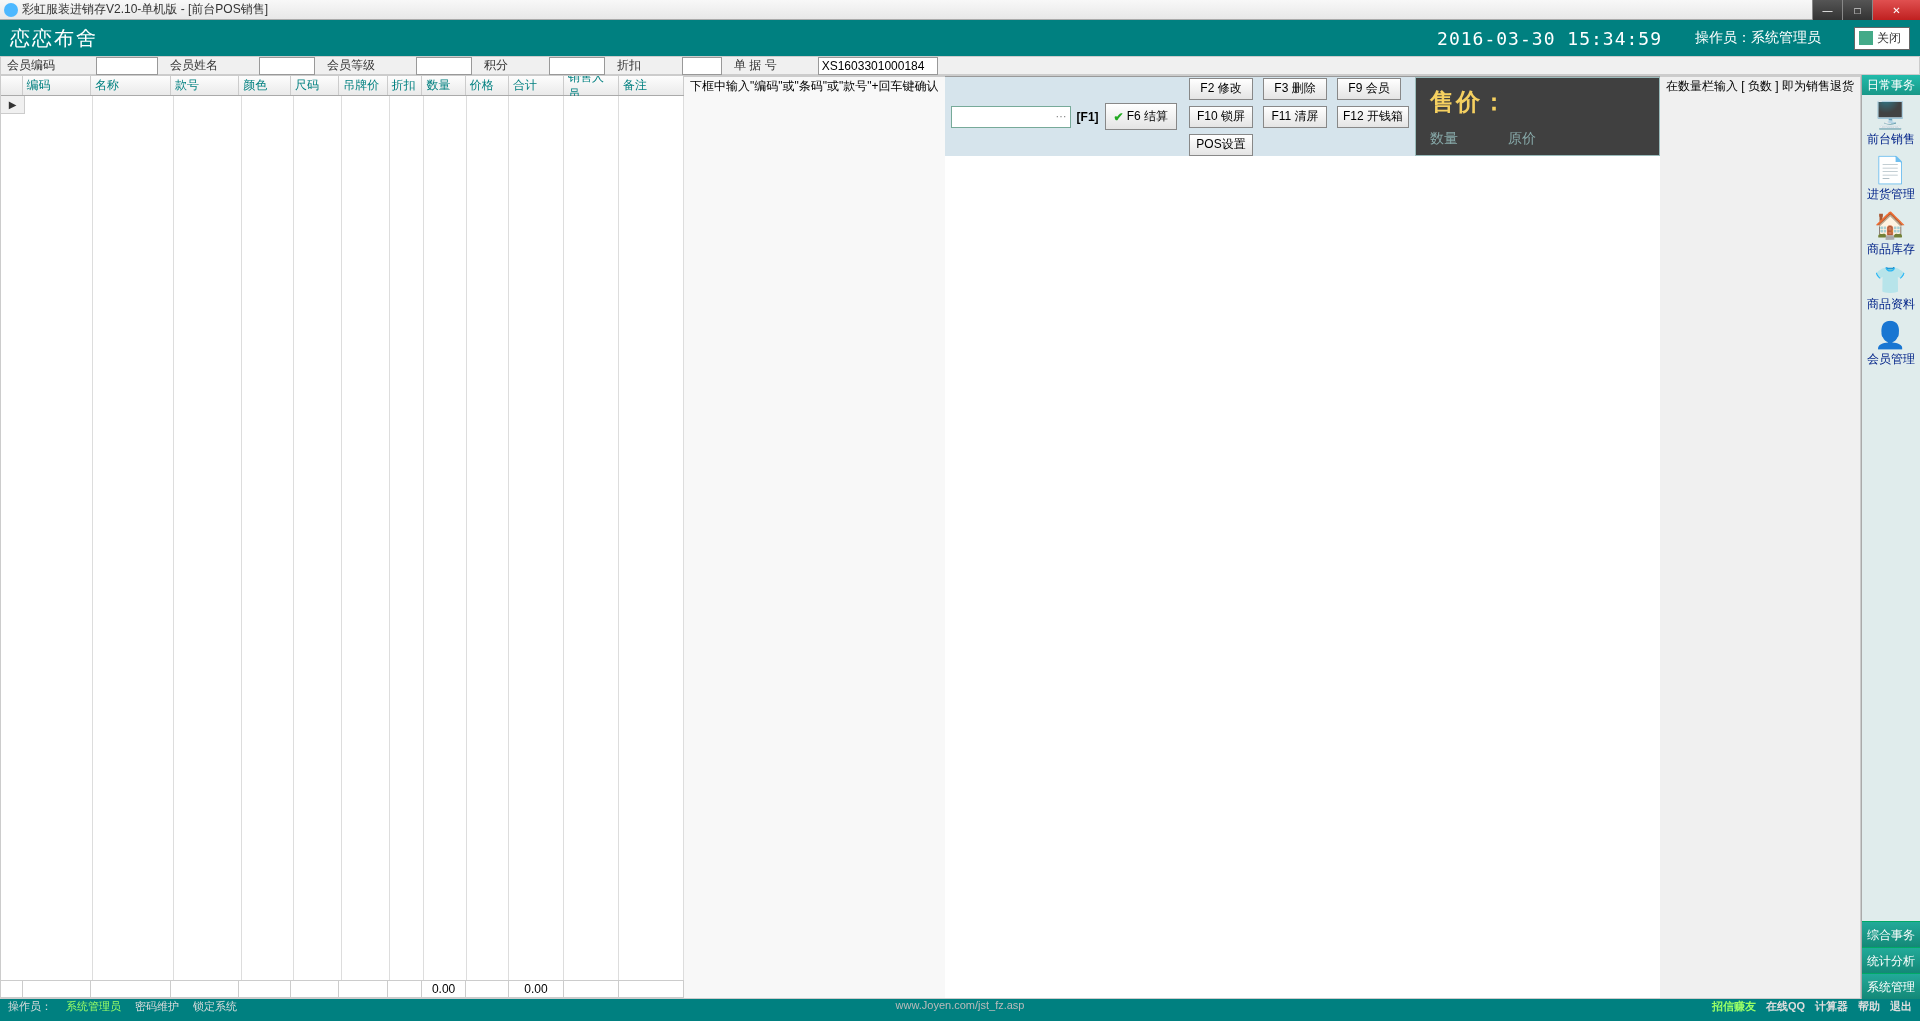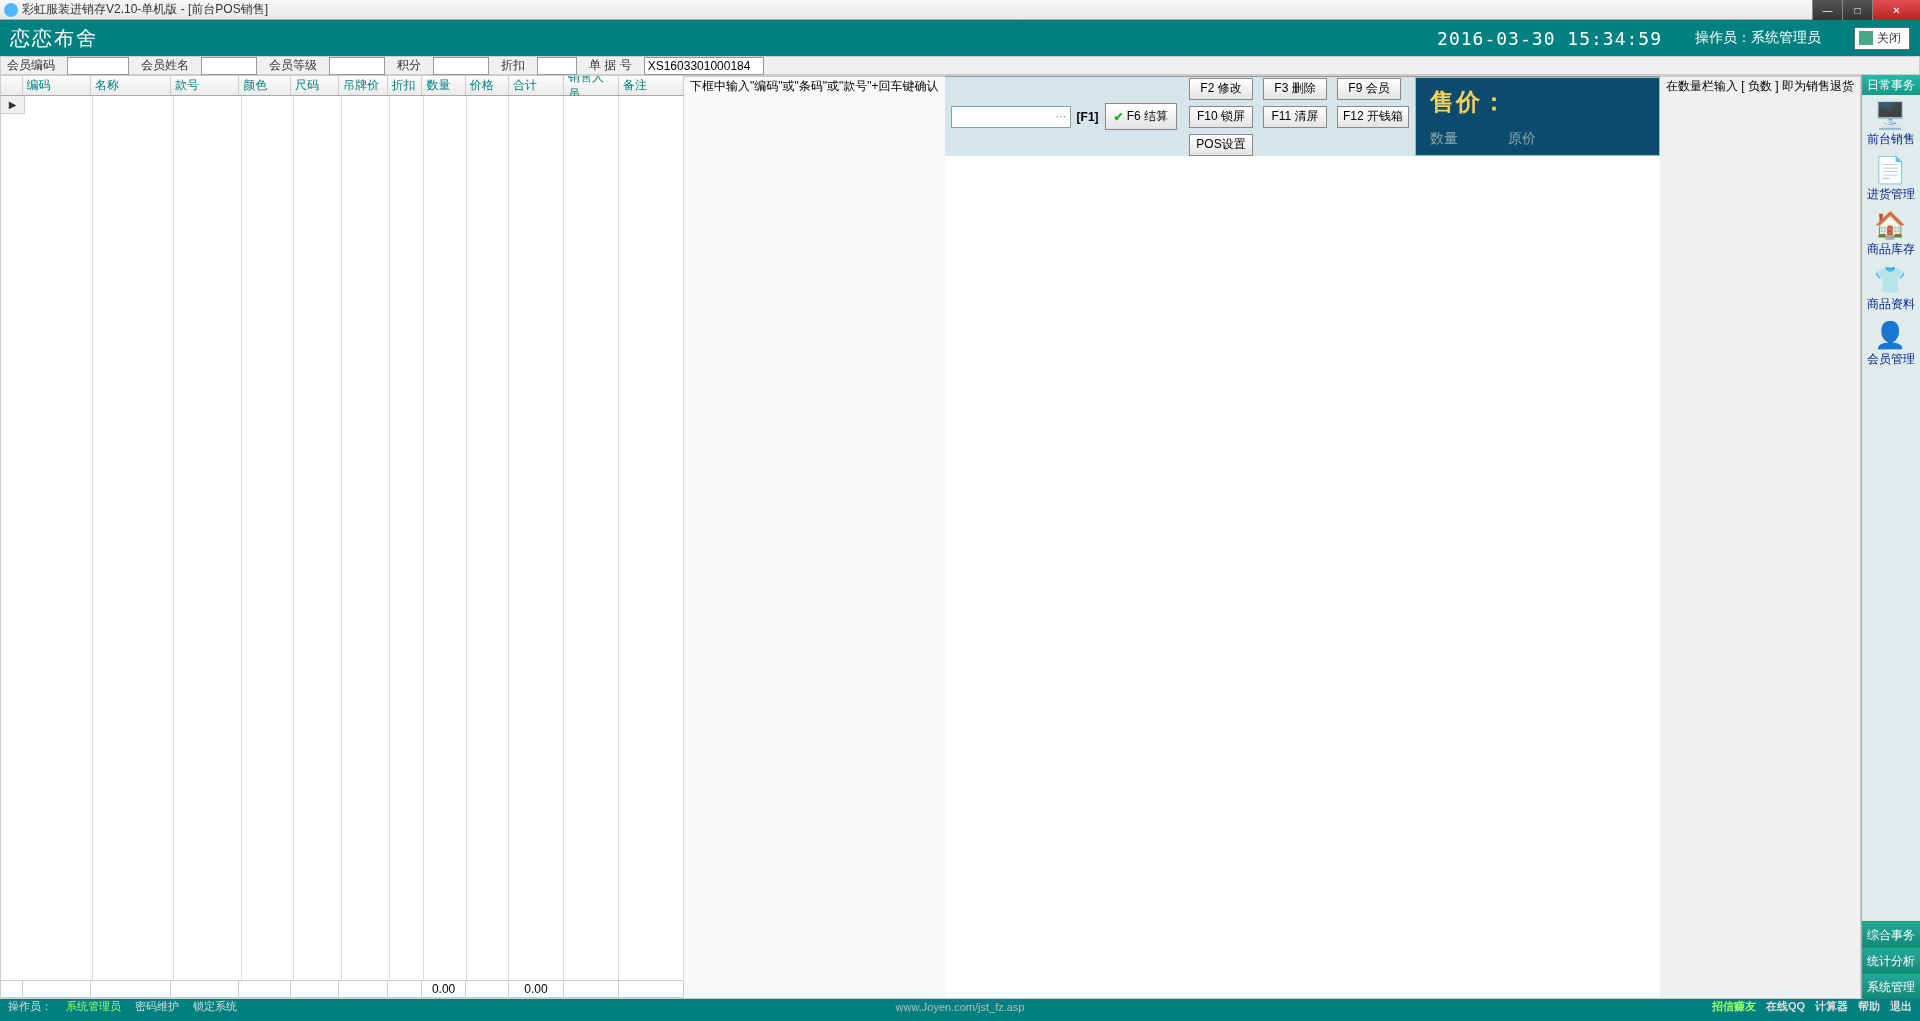--- a/index.html
+++ b/index.html
@@ -17,21 +17,21 @@
 .header-bar { height: 36px; background: #008080; color: #fff; display: flex; align-items: center; padding: 0 10px; position: relative; }
 .header-bar .store { font-size: 20px; letter-spacing: 2px; font-family: SimSun; }
 .header-right { margin-left: auto; display: flex; align-items: center; gap: 33px; font-size: 14px; }
 .header-right .clock { font-family: monospace; font-size: 18px; letter-spacing: 1px; }
 .close-btn { background: #fff; color: #333; border: 1px solid #666; padding: 2px 8px 2px 4px; font-size: 12px; display: flex; align-items: center; gap: 4px; cursor: pointer; }
 .close-btn .door-icon { width: 14px; height: 14px; background: #4a8; display: inline-block; }
 
 
 .filter-row { height: 19px; background: #f0f0f0; border: 1px solid #ccc; display: flex; align-items: center; padding: 0 6px; gap: 12px; font-size: 12px; }
 .filter-row label { color: #333; }
-.filter-row input { border: 1px solid #999; height: 18px; padding: 0 3px; font-size: 12px; }
+.filter-row input { border: 1px solid #999; height: 18px; padding: 0 3px; font-size: 12px; margin-left: 29px; }
 
 
 .main { display: flex; height: calc(100% - 20px - 36px - 26px - 15px); }
 .content-area { flex: 1; display: flex; background: #fff; border: 1px solid #ccc; }
 .grid-wrap { flex: 1; background: #fff; overflow: hidden; display: flex; flex-direction: column; }
 
 
 .grid-header { display: flex; height: 20px; background: linear-gradient(to bottom, #fdfdfd, #eaeaea); border-bottom: 1px solid #aaa; }
 .grid-header .gh { border-right: 1px solid #ccc; font-size: 12px; padding: 2px 4px; color: #028080; display: flex; align-items: center; }
 .gh.row-sel { width: 24px; }
@@ -53,37 +53,37 @@
 .code-input .dots { margin-left: auto; color: #888; }
 .f1-label { font-size: 12px; font-weight: bold; }
 .f6-btn { background: linear-gradient(to bottom, #fff, #e4e4e4); border: 1px solid #888; padding: 4px 8px; font-size: 12px; display: flex; align-items: center; gap: 3px; cursor: pointer; }
 .f6-btn .check { color: #2a2; font-weight: bold; }
 .fkey-grid { display: flex; flex-direction: column; gap: 6px; padding: 6px; justify-content: center; }
 .fkey-grid-row { display: flex; gap: 10px; }
 .fkey-btn { background: linear-gradient(to bottom, #fff, #e4e4e4); border: 1px solid #888; width: 64px; height: 22px; font-size: 12px; cursor: pointer; }
 .fkey-btn.wide { width: 72px; }
 
 
-.price-display { margin-left: auto; width: 245px; background: #0c4a6e; border: 1px solid #9bb; padding: 8px 14px; display: flex; flex-direction: column; justify-content: center; }
+.price-display { margin-left: auto; width: 245px; background: #404040; border: 1px solid #9bb; padding: 8px 14px; display: flex; flex-direction: column; justify-content: center; }
 .price-display .price-label { font-size: 24px; color: #f5d060; font-weight: bold; letter-spacing: 2px; }
 .price-display .sub { font-size: 14px; color: #8aa; margin-top: 12px; display: flex; gap: 50px; }
 
 .hint2 { font-size: 12px; background: #f0f0f0; border-top: 1px solid #ccc; padding: 1px 6px; }
 
 
 .right-sidebar { width: 59px; background: #e0ecec; border-left: 1px solid #aaa; display: flex; flex-direction: column; }
 .sidebar-tab { height: 20px; background: linear-gradient(to bottom, #2ba, #189888); color: #fff; font-size: 12px; text-align: center; line-height: 20px; }
 .sidebar-items { flex: 1; display: flex; flex-direction: column; align-items: center; padding-top: 2px; gap: 2px; }
 .sb-item { width: 72px; display: flex; flex-direction: column; align-items: center; font-size: 12px; color: #028; cursor: pointer; padding: 2px 0; }
 .sb-item .ico { width: 36px; height: 32px; display: flex; align-items: center; justify-content: center; font-size: 26px; }
 .sb-bottom { display: flex; flex-direction: column; }
 .sb-bot-btn { height: 26px; background: linear-gradient(to bottom, #22aa99, #148877); color: #fff; font-size: 12px; border-top: 1px solid #0a6; text-align: center; line-height: 26px; cursor: pointer; }
 
 
-.statusbar { height: 15px; background: #008080; color: #ddd; font-size: 11px; display: flex; align-items: center; padding: 0 8px; gap: 14px; }
+.statusbar { height: 15px; background: #008080; color: #ddd; font-size: 11px; display: flex; align-items: flex-start; padding: 0 8px; gap: 14px; }
 .statusbar .green { color: #9f6; }
 .statusbar .center { position: absolute; left: 50%; transform: translateX(-50%); color: #bbb; }
 .statusbar .right-links { margin-left: auto; display: flex; gap: 10px; font-weight: bold; }
 
 
 .w-bh { width: 80px; } .w-mc { width: 94px; } .w-kh { width: 80px; }
 .w-ys { width: 60px; } .w-cm { width: 56px; } .w-dpj { width: 56px; }
 .w-zk { width: 40px; } .w-sl { width: 50px; } .w-jg { width: 50px; }
 .w-hj { width: 64px; } .w-xsry { width: 64px; } .w-bz { width: 76px; }
 </style>

